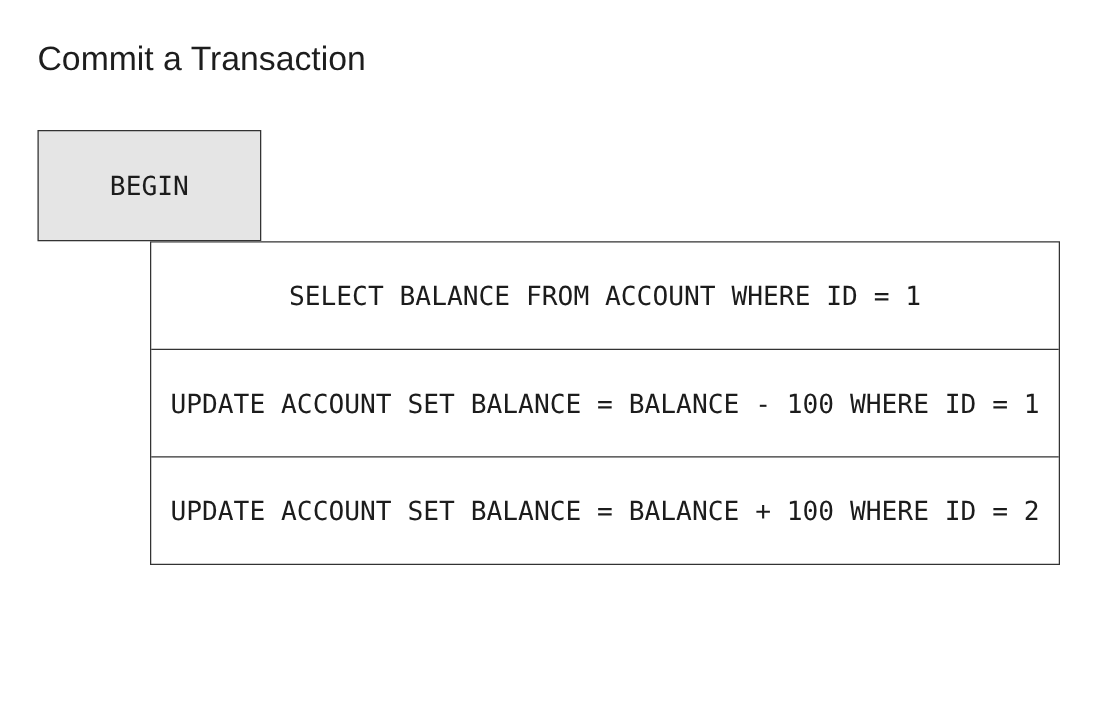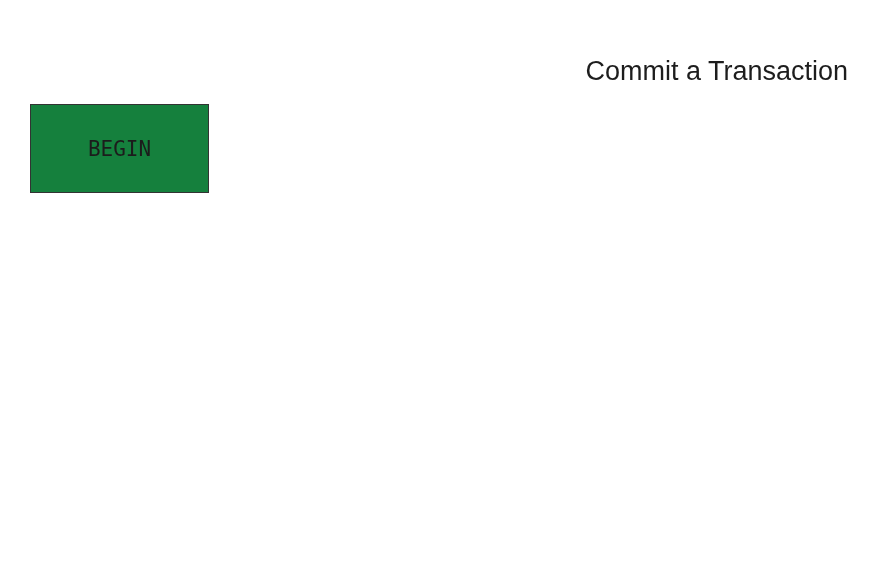--- a/index.html
+++ b/index.html
@@ -17,36 +17,35 @@
     overflow: hidden;
     font-family: "DejaVu Sans Mono", "Liberation Mono", monospace;
     color: #1c1c1c;
   }
 
   .diagram-title {
     position: absolute;
     left: 30px;
     top: 32px;
     width: 818px;
-    text-align: right;
+    text-align: left;
     font-family: "Liberation Sans", sans-serif;
     font-weight: 500;
     font-size: 27px;
     line-height: 30px;
     color: #1d1d1d;
     white-space: nowrap;
-    margin-top: 24px;
   }
 
   .node {
     position: absolute;
     left: 30px;
     width: 179px;
     height: 89px;
-    background: #15803d;
+    background: #e5e5e5;
     border: 1.6px solid #333333;
     display: flex;
     align-items: center;
     justify-content: center;
     font-size: 21px;
     white-space: nowrap;
     z-index: 2;
   }
   .node-begin  { top: 104px; }
   .node-commit { top: 452px; }
@@ -78,15 +77,20 @@
 <body>
 
 <div class="canvas">
 
   <div class="diagram-title">Commit a Transaction</div>
 
   <div class="node node-begin">
     <span>BEGIN</span>
   </div>
 
+  <div class="sql-stack">
+    <div class="sql-row">SELECT BALANCE FROM ACCOUNT WHERE ID = 1</div>
+    <div class="sql-row">UPDATE ACCOUNT SET BALANCE = BALANCE - 100 WHERE ID = 1</div>
+    <div class="sql-row">UPDATE ACCOUNT SET BALANCE = BALANCE + 100 WHERE ID = 2</div>
+  </div>
 
 
 </div>
 
 </body></html>

